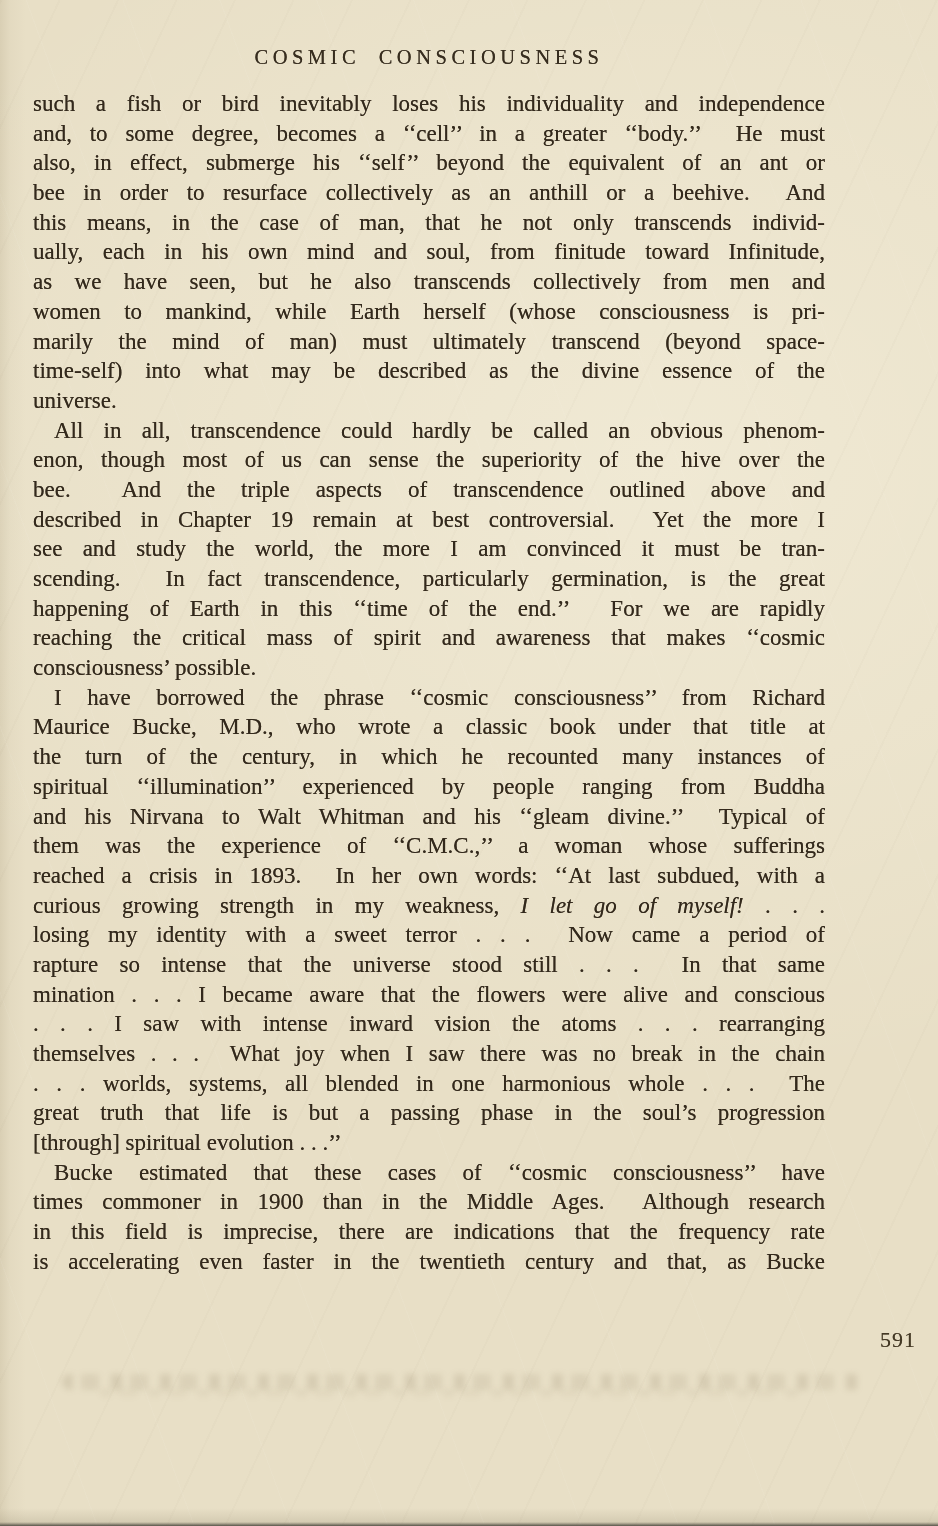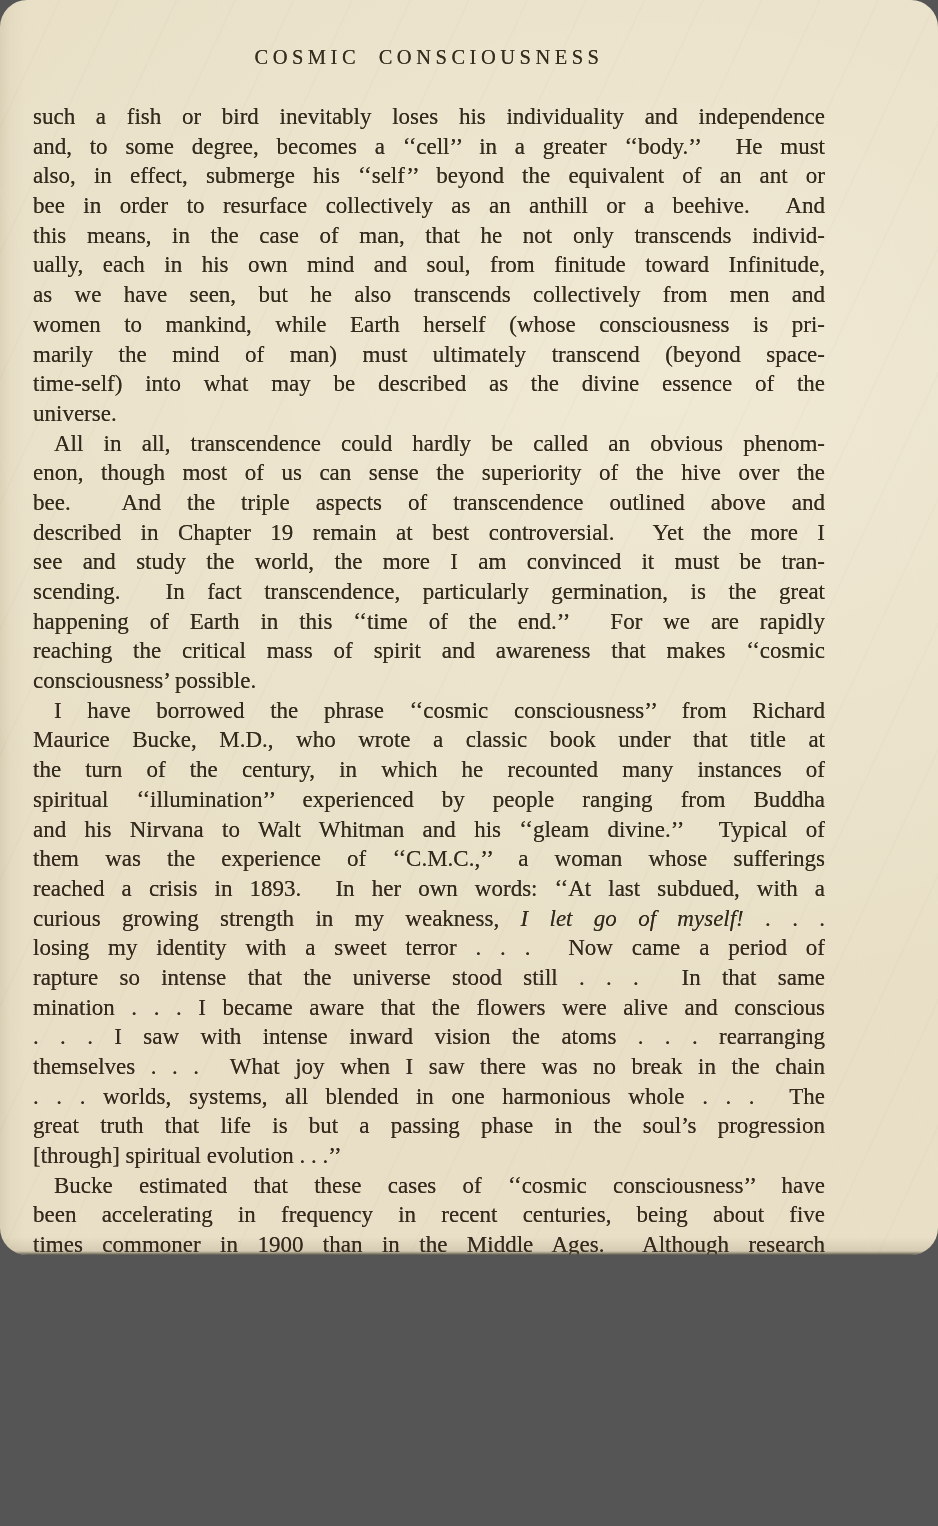--- a/index.html
+++ b/index.html
@@ -1,28 +1,27 @@
 <!DOCTYPE html>
 <html><head>
 <meta charset="utf-8">
 <style>
   html, body { margin: 0; padding: 0; background: #555; }
   .scan {
     position: relative;
     width: 938px;
-    height: 1255px;
+    height: 1526px;
     overflow: hidden;
     background:
       radial-gradient(ellipse 1200px 900px at 70% 30%, rgba(255,252,238,0.35), rgba(0,0,0,0) 70%),
       linear-gradient(90deg, rgba(150,135,100,0.18) 0px, rgba(150,135,100,0.06) 10px, rgba(0,0,0,0) 26px),
       linear-gradient(0deg, rgba(120,110,85,0.22) 0px, rgba(0,0,0,0) 18px),
       #e8dfc6;
     font-family: "Liberation Serif", "DejaVu Serif", serif;
     color: #33291c;
-    border-radius: 27px;
   }
   
   .scan::before {
     content: "";
     position: absolute; inset: 0;
     background:
       repeating-linear-gradient(115deg, rgba(110,95,70,0.025) 0 2px, rgba(0,0,0,0) 2px 53px),
       repeating-linear-gradient(70deg, rgba(255,255,255,0.05) 0 1px, rgba(0,0,0,0) 1px 91px);
     pointer-events: none;
   }
@@ -35,21 +34,21 @@
     left: 33px; width: 792px; top: 46px;
     text-align: center;
     font-size: 20.5px;
     letter-spacing: 4.5px;
     word-spacing: 9px;
     color: #372d1f;
     text-shadow: 0 0 0.5px rgba(55,45,31,0.8);
   }
   .body-text {
     position: absolute;
-    left: 33px; top: 102px; width: 792px;
+    left: 33px; top: 89px; width: 792px;
     font-size: 23px;
     text-shadow: 0 0 0.5px rgba(51,41,28,0.75);
   }
   .line {
     height: 29.7px;
     line-height: 29.7px;
     white-space: pre-wrap;
     text-align: justify;
     text-align-last: justify;
     overflow: hidden;
@@ -119,23 +118,23 @@
       <div class="line">curious growing strength in my weakness, <i>I let go of myself!</i> . . .</div>
       <div class="line">losing my identity with a sweet terror . . .  Now came a period of</div>
       <div class="line">rapture so intense that the universe stood still . . .  In that same</div>
       <div class="line">mination . . . I became aware that the flowers were alive and conscious</div>
       <div class="line">. . . I saw with intense inward vision the atoms . . . rearranging</div>
       <div class="line">themselves . . .  What joy when I saw there was no break in the chain</div>
       <div class="line">. . . worlds, systems, all blended in one harmonious whole . . .  The</div>
       <div class="line">great truth that life is but a passing phase in the soul’s progression</div>
       <div class="line last">[through] spiritual evolution . . .’’</div>
       <div class="line indent">Bucke estimated that these cases of ‘‘cosmic consciousness’’ have</div>
-      <div class="line">been accelerating in frequency in recent centuries, being about five</div>
       <div class="line">times commoner in 1900 than in the Middle Ages.  Although research</div>
       <div class="line">in this field is imprecise, there are indications that the frequency rate</div>
+      <div class="line">is accelerating even faster in the twentieth century and that, as Bucke</div>
     </div>
 
   <div class="page-number">591</div>
 
   <div class="ghost-band"></div>
   <div class="ghost-band two"></div>
 
   <div class="bottom-edge"></div>
 </div>
 

